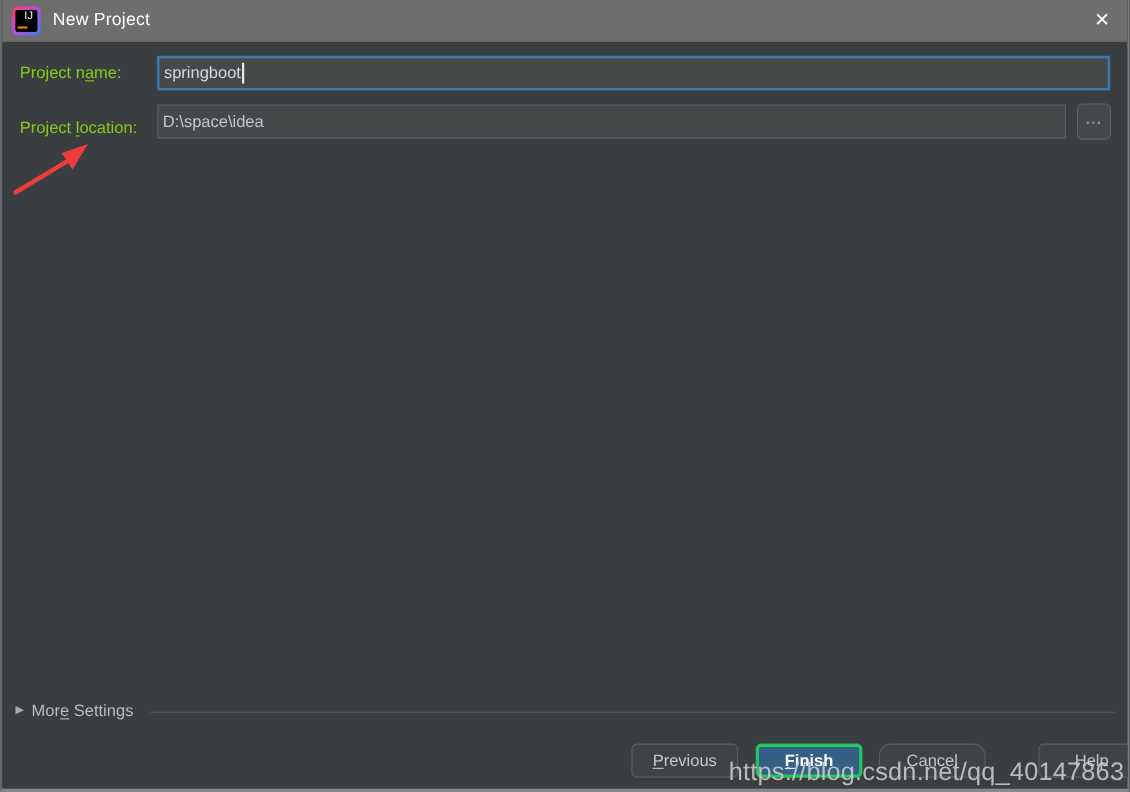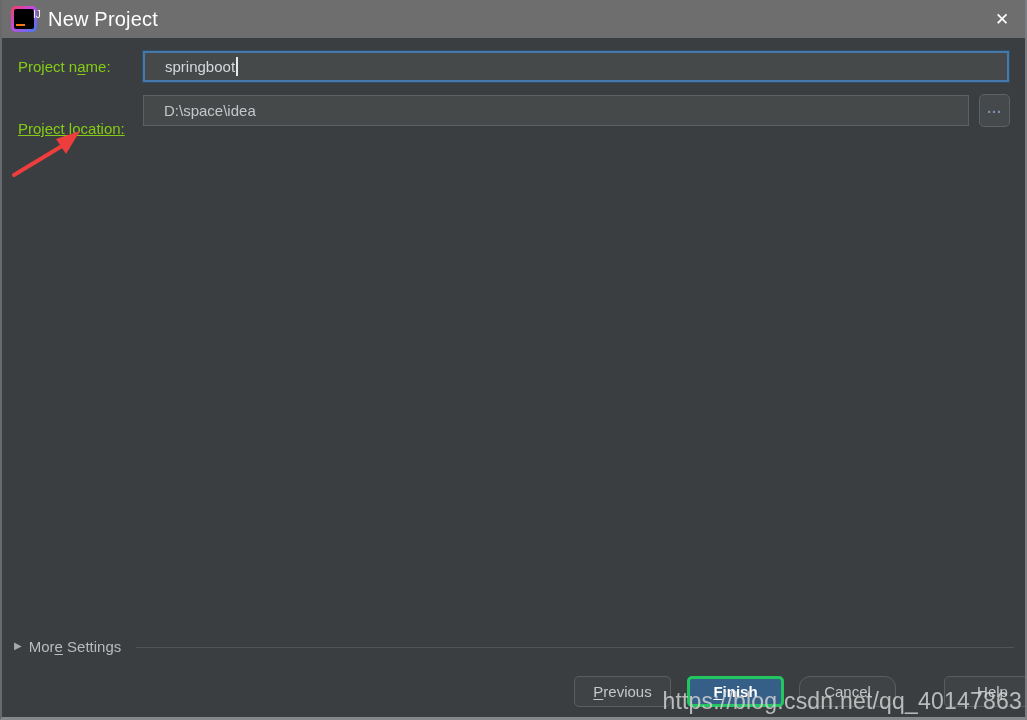--- a/index.html
+++ b/index.html
@@ -35,32 +35,33 @@
     flex: 0 0 auto;
   }
   .app-icon .inner {
     position: absolute; left: 3px; top: 3px; right: 3px; bottom: 3px;
     background: #000;
     border-radius: 2px;
     color: #fff;
     font-size: 10px;
     font-weight: normal;
     line-height: 12px;
-    padding-left: 19px;
+    padding-left: 4px;
     letter-spacing: 0px;
+    text-align: center;
   }
   .app-icon .inner::after {
     content: "";
     position: absolute; left: 2px; bottom: 3px;
     width: 9px; height: 2px;
     background: #f97a12;
   }
   .title-text {
     color: #ffffff;
-    font-size: 20px;
+    font-size: 16px;
     margin-left: 11px;
     letter-spacing: 0.2px;
   }
   .close-btn {
     position: absolute;
     right: 0; top: 0;
     width: 46px; height: 38px;
     display: flex; align-items: center; justify-content: center;
     color: #ffffff;
     font-size: 17px;
@@ -69,29 +70,29 @@
 
   
   .label {
     position: absolute;
     color: #84cc16;
     font-size: 15px;
   }
   .u { text-decoration: underline; text-underline-offset: 2px; }
 
   .name-label { left: 16px; top: 58px; }
-  .loc-label  { left: 16px; top: 120px; text-decoration: underline; }
+  .loc-label  { left: 16px; top: 108px; }
 
   .input {
     position: absolute;
     height: 31px;
     background: #45494a;
     display: flex;
     align-items: center;
-    padding-left: 20px;
+    padding-left: 4px;
     font-size: 15px;
     color: #c3c7cb;
     white-space: pre;
   }
   .input-name {
     left: 141px; top: 51px; width: 866px;
     border: 2px solid #4579ab;
     box-shadow: 0 0 0 1px #2e4c68;
     color: #d6d9dc;
   }

